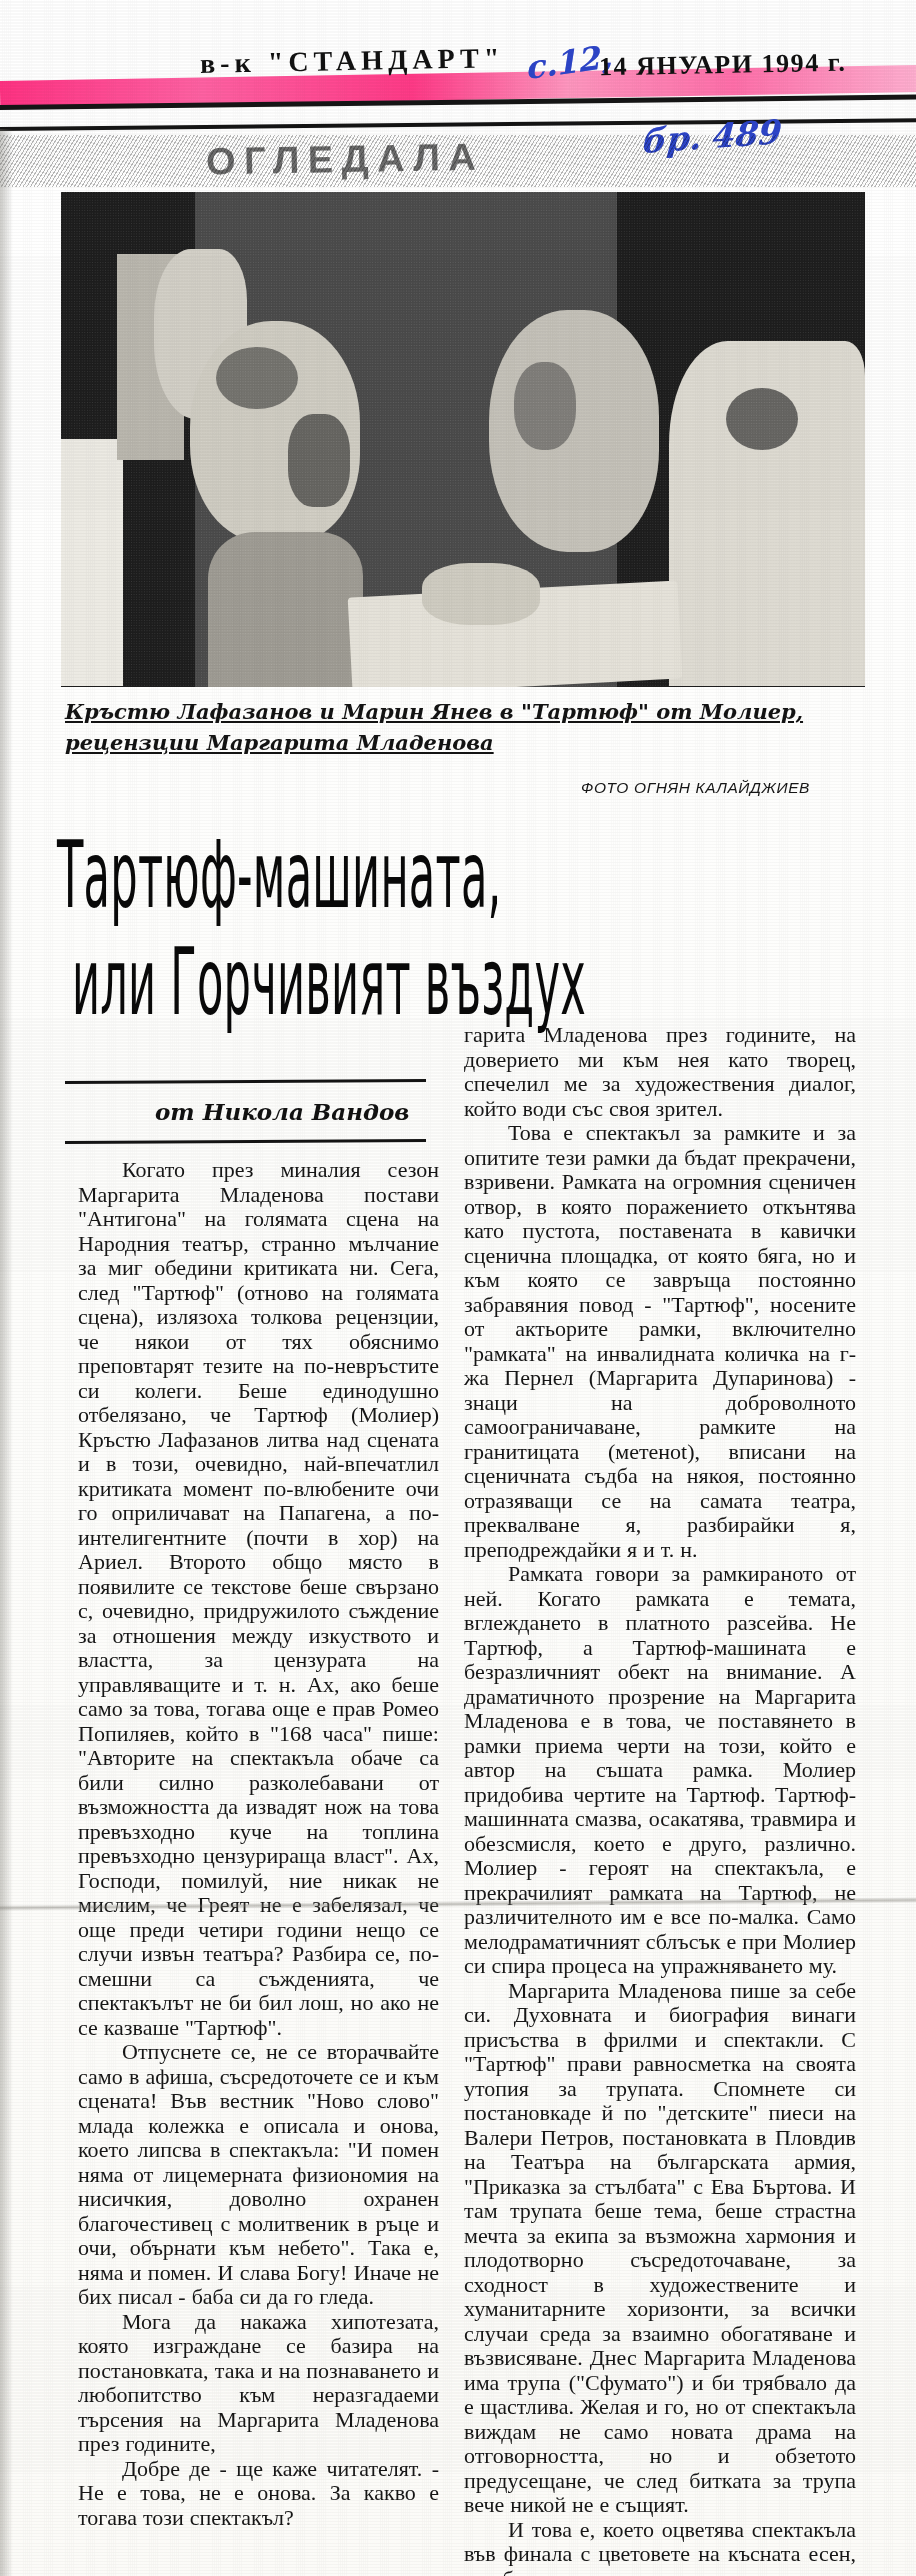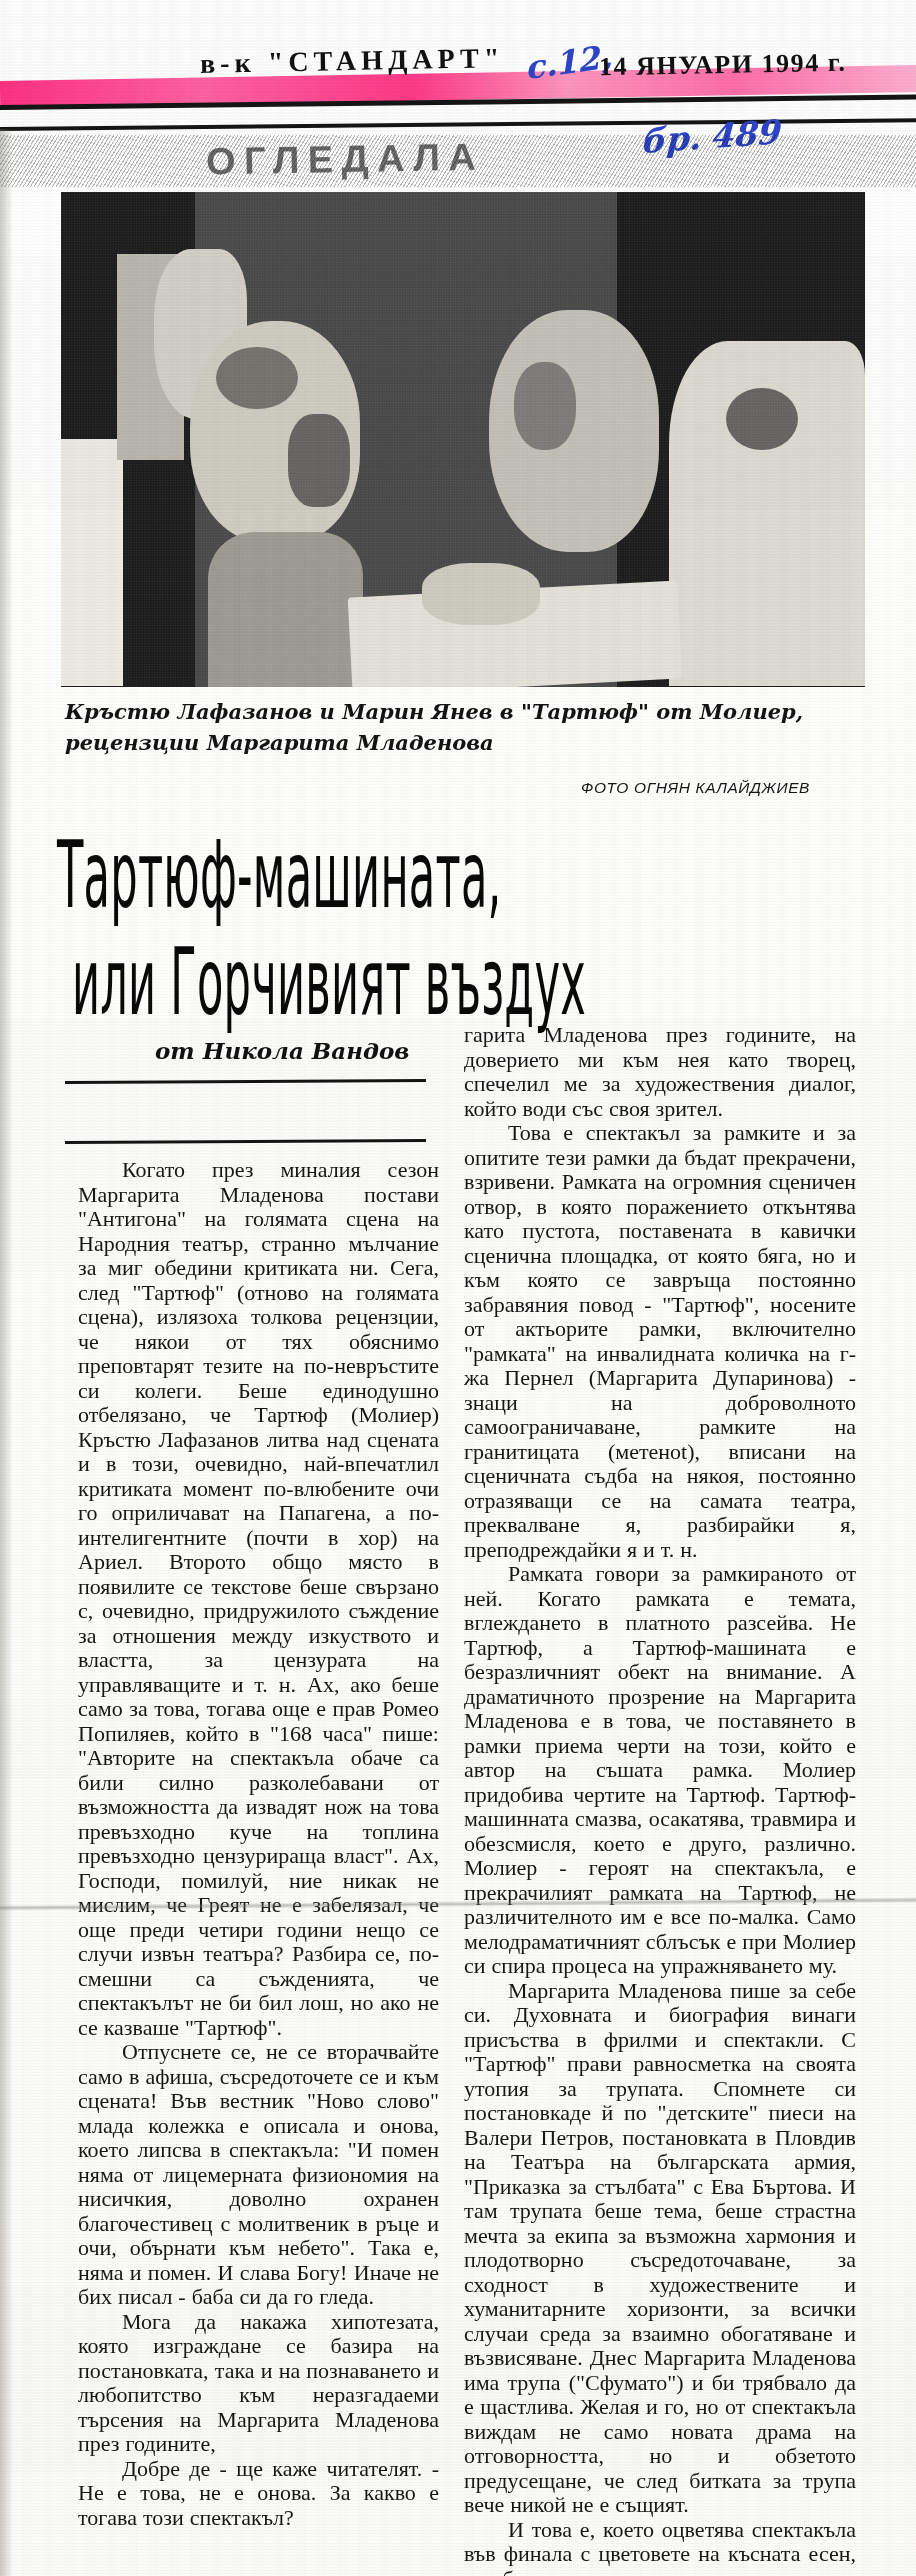--- a/index.html
+++ b/index.html
@@ -97,21 +97,21 @@
   }
   .ph-dark{position:absolute;background:#1d1d1d;}
   .ph-mid {position:absolute;background:#5c5c5c;}
   .ph-lite{position:absolute;background:#c9c6bd;}
   .ph-white{position:absolute;background:#eceae3;}
   
   .cap{
     position:absolute;
     font-family:"DejaVu Serif", serif;
     font-weight:700;font-style:italic;
-    color:#131313;white-space:nowrap;
+    color:#131313;white-space:nowrap;text-decoration:underline;
   }
   #cap1a{ left:65px; top:699px; font-size:21px; }
   #cap1b{ left:65px; top:730px; font-size:21px; }
   .credit{
     position:absolute;
     font-family:"Liberation Sans", sans-serif;
     font-weight:400;font-style:italic;font-size:15.5px;
     letter-spacing:.04em;color:#161616;white-space:nowrap;
   }
   #credit1{ left:581px; top:779px; }
@@ -127,21 +127,21 @@
     letter-spacing:.005em;
   }
   #hl1{ top:820px; font-size:60px; }
   #hl2{ top:927px; font-size:60px; left:72px; }
   
   #rule-head{
     position:absolute;left:65px;top:1080px;width:361px;height:2.6px;background:#141414;
     transform:rotate(-0.35deg);
   }
   #byline{
-    position:absolute;left:155px;top:1037px;
+    position:absolute;left:155px;top:1098px;
     font-family:"DejaVu Serif", serif;
     font-style:italic;font-weight:700;font-size:23px;color:#111;
     white-space:nowrap;
   }
   #rule-head2{
     position:absolute;left:65px;top:1140px;width:361px;height:2.6px;background:#141414;
     transform:rotate(-0.35deg);
   }
   .col{
     position:absolute;

